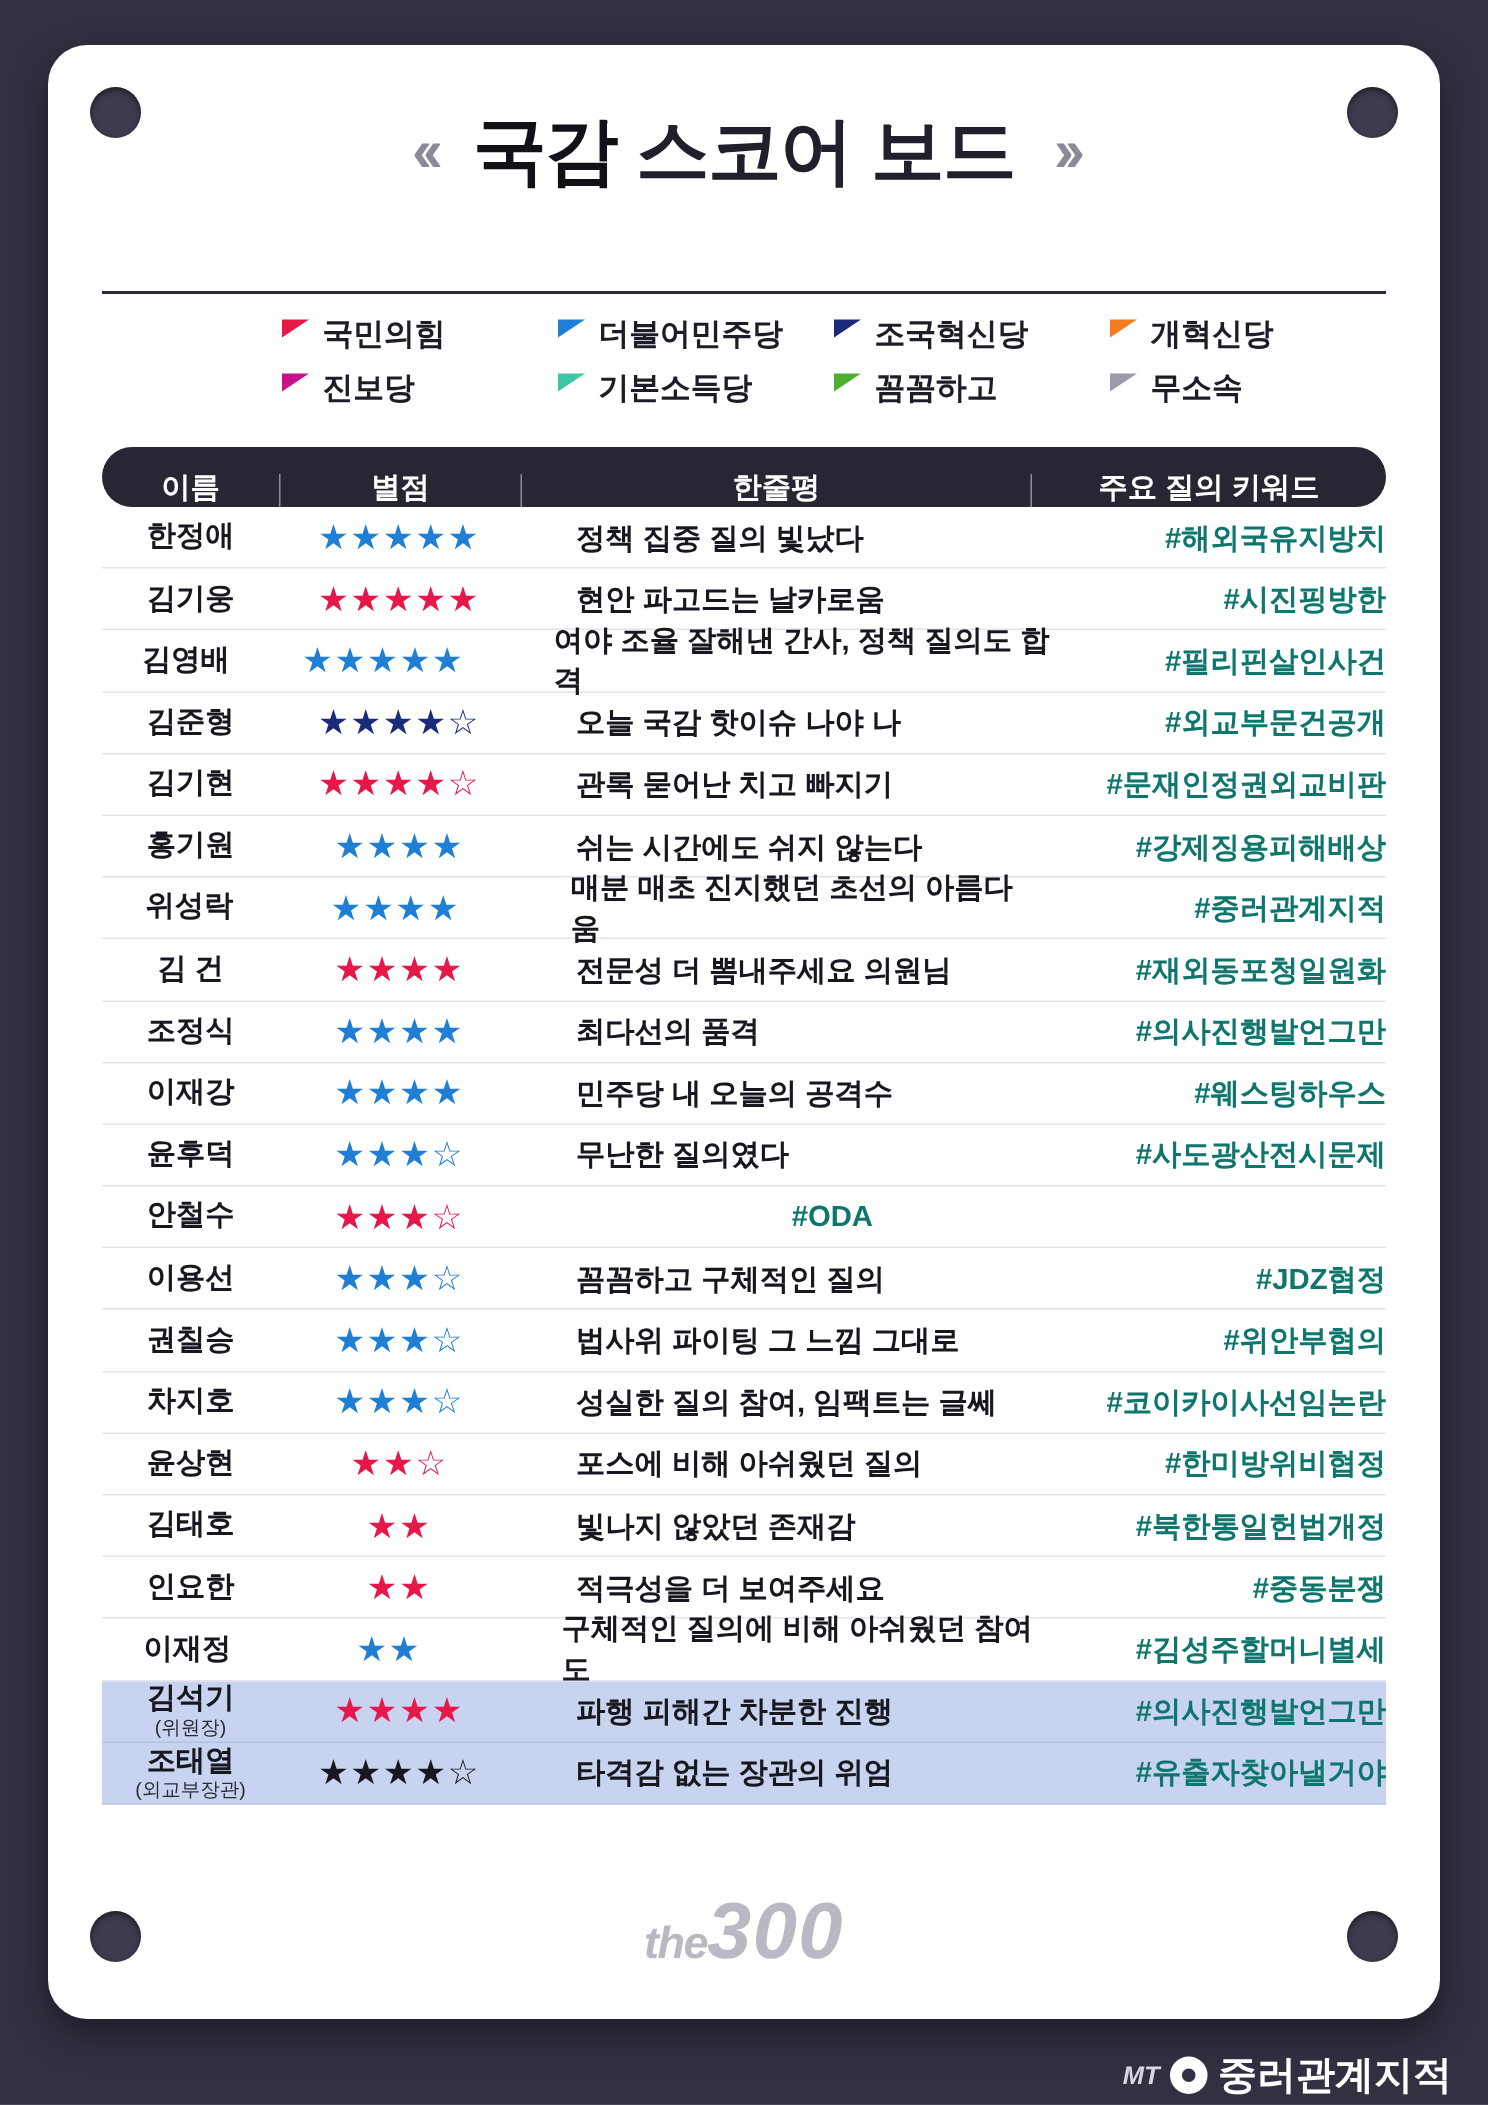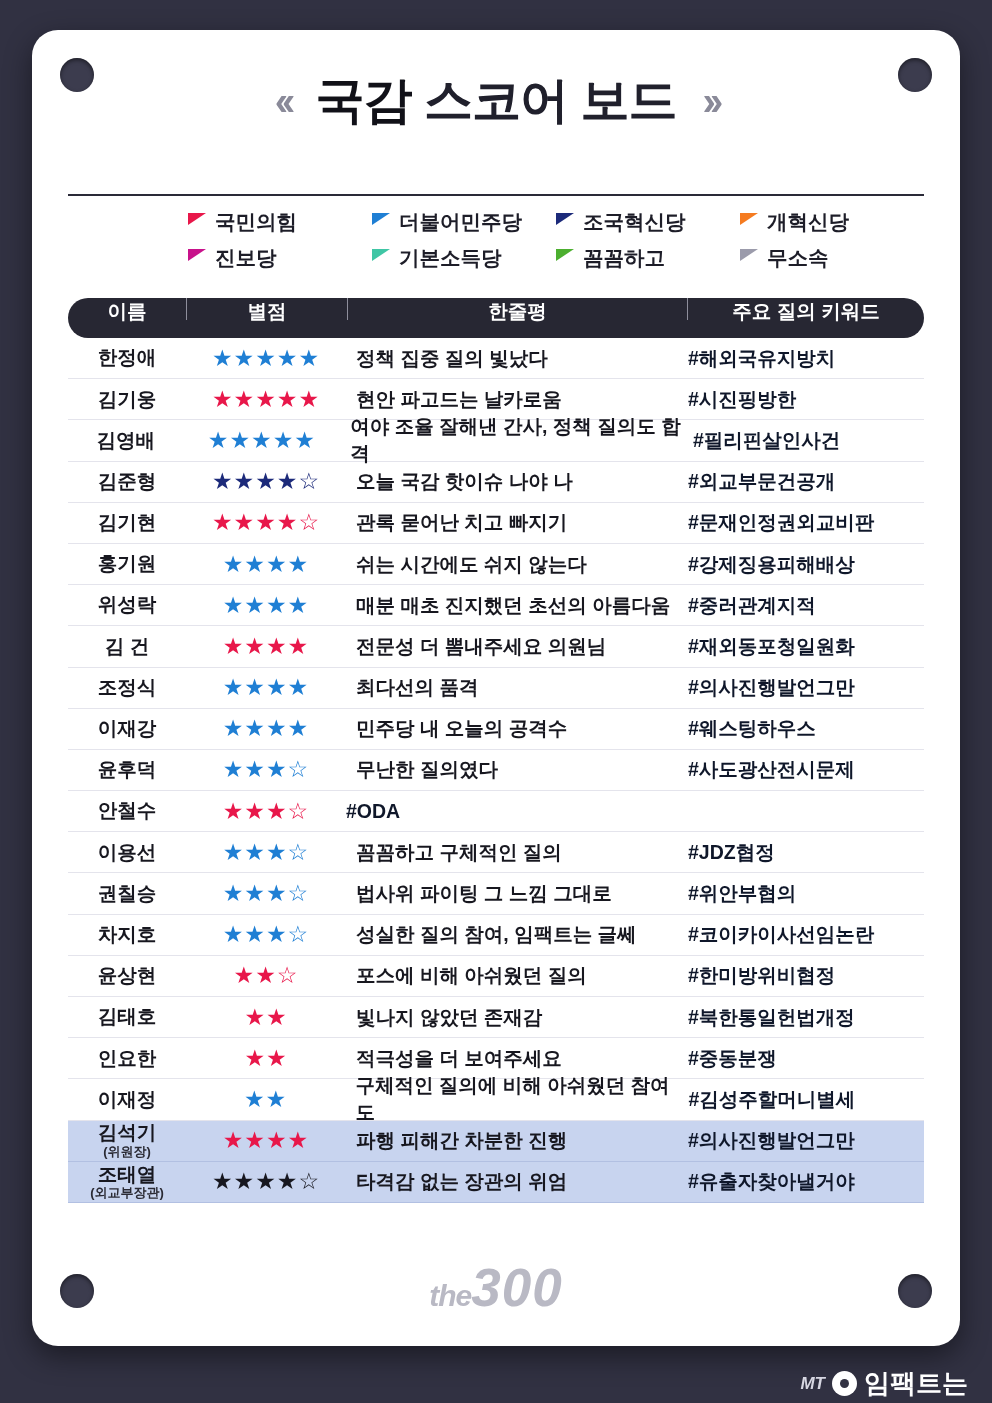--- a/index.html
+++ b/index.html
@@ -111,21 +111,21 @@
   }
 
   .table {
     position: absolute;
     left: 36px;
     right: 36px;
     top: 268px;
   }
   .thead {
     display: flex;
-    align-items: flex-start;
+    align-items: flex-end;
     height: 40px;
     background: #272733;
     border-radius: 20px;
     color: #ffffff;
     font-size: 19.5px;
     font-weight: bold;
   }
   .th {
     text-align: center;
   }
@@ -151,42 +151,43 @@
   .row .name {
     width: 118px;
     text-align: center;
     font-weight: bold;
     color: #17171f;
     line-height: 1.0;
   }
   .name .sub {
     display: block;
     font-size: 13px;
-    font-weight: bold;
+    font-weight: normal;
     color: #2a2a34;
     margin-top: 2px;
   }
   .row .stars {
     width: 160px;
     text-align: center;
     font-size: 23px;
     letter-spacing: 1px;
     line-height: 1;
     white-space: nowrap;
   }
   .row .comment {
     flex: 1 1 auto;
     padding-left: 10px;
     color: #17171f;
     font-weight: bold;
+    margin-left: 28px;
   }
   .row .keyword {
     width: 236px;
-    text-align: left;
-    color: #0f172a;
+    text-align: right;
+    color: #0f766e;
     font-weight: bold;
   }
 
   .footer-logo {
     position: absolute;
     left: 0;
     right: 0;
     bottom: 28px;
     text-align: center;
     color: #b9b9c4;
@@ -429,15 +430,15 @@
     </div>
 
     <div class="footer-logo">
       <span class="the">the</span><span class="num">300</span>
     </div>
   </div>
 
   <div class="brand">
     <span class="mt">MT</span>
     <span class="circle"></span>
-    <span>임팩트는</span>
+    <span>중러관계지적</span>
   </div>
 </div>
 
 </body></html>

